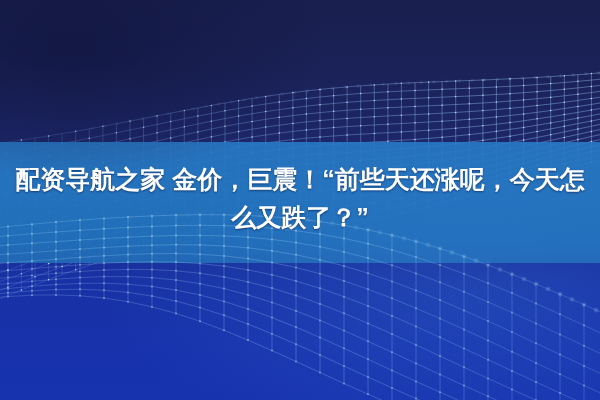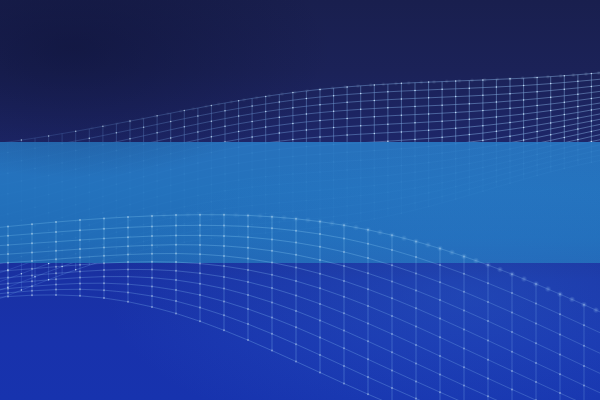--- a/index.html
+++ b/index.html
@@ -826,14 +826,15 @@
         <circle cx="548.0" cy="76.8" r="2.4" fill="url(#glowA)" opacity="0.30"></circle>
         <circle cx="560.7" cy="76.0" r="2.4" fill="url(#glowA)" opacity="0.30"></circle>
         <circle cx="573.3" cy="75.1" r="2.4" fill="url(#glowA)" opacity="0.31"></circle>
         <circle cx="586.0" cy="74.1" r="2.4" fill="url(#glowA)" opacity="0.32"></circle>
         <circle cx="598.7" cy="73.0" r="2.4" fill="url(#glowA)" opacity="0.32"></circle>
       </g>
   </svg>
 
   <div class="bg-layer" id="bg-sheen"></div>
 
+  <div id="headline">配资导航之家 金价，巨震！“前些天还涨呢，今天怎么又跌了？”</div>
 
 </div>
 
 </body></html>

